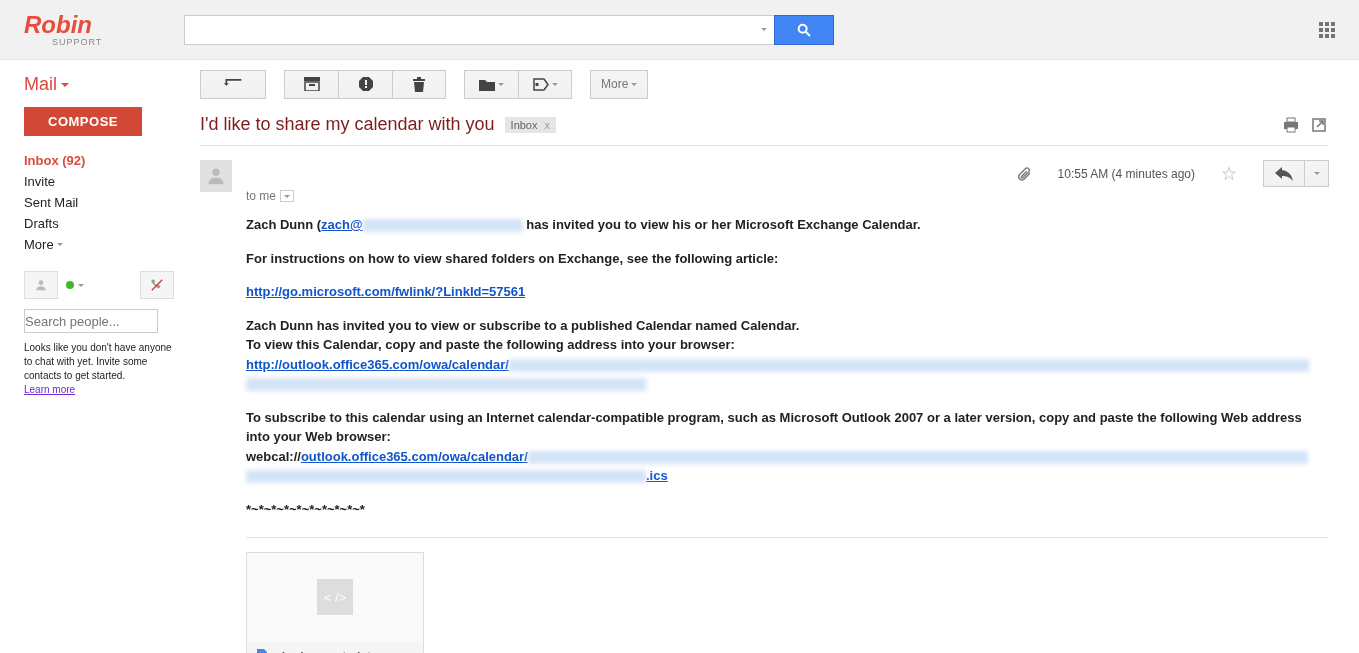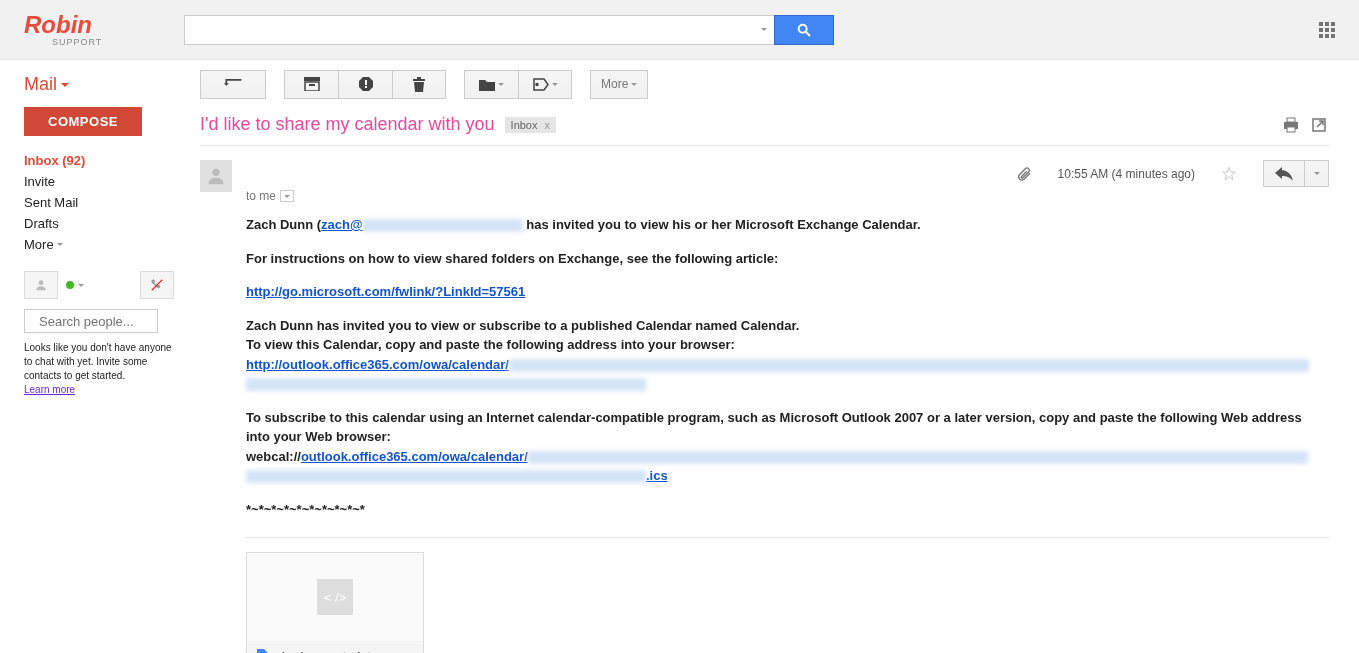--- a/index.html
+++ b/index.html
@@ -17,31 +17,31 @@
 .main { display: flex; }
 .sidebar { width: 184px; padding: 14px 10px 0 24px; }
 .mail-dd { color: #dd4b39; font-size: 18px; font-weight: normal; cursor: pointer; margin-bottom: 12px; display: flex; align-items: center; }
 .compose-btn { background: #d14836; color: #fff; font-weight: bold; font-size: 13px; border: 1px solid transparent; width: 118px; height: 29px; cursor: pointer; letter-spacing: 0.5px; margin-bottom: 14px; }
 .nav-item { padding: 3px 0; font-size: 13px; color: #222; cursor: pointer; display: block; }
 .nav-item.active { color: #dd4b39; font-weight: bold; }
 .nav-more { display: flex; align-items: center; }
 .chat-row { display: flex; align-items: center; margin-top: 16px; gap: 4px; }
 .chat-btn { width: 34px; height: 28px; border: 1px solid #ddd; background: #f5f5f5; display: flex; align-items: center; justify-content: center; cursor: pointer; }
 .status-dot { width: 8px; height: 8px; background: #42b72a; border-radius: 50%; margin-left: 4px; }
-.search-people { width: 134px; height: 24px; border: 1px solid #ccc; padding: 0 14px; font-size: 13px; margin-top: 10px; color: #999; }
+.search-people { width: 134px; height: 24px; border: 1px solid #ccc; padding: 0 0; font-size: 13px; margin-top: 10px; color: #999; }
 .chat-empty { font-size: 10px; color: #222; margin-top: 8px; line-height: 1.4; }
 .chat-empty a { color: #6d28d9; text-decoration: underline; cursor: pointer; }
 .content { flex: 1; margin-left: 16px; padding-right: 30px; }
 .toolbar { display: flex; align-items: center; height: 48px; gap: 0; }
 .tb-btn { height: 29px; min-width: 54px; border: 1px solid #ccc; background: linear-gradient(#f5f5f5,#f1f1f1); display: flex; align-items: center; justify-content: center; cursor: pointer; font-size: 11px; color: #444; }
 .tb-group { display: flex; margin-right: 18px; }
 .tb-group .tb-btn:not(:last-child) { border-right: none; }
 .tb-more { font-size: 12px; color: #777; padding: 0 10px; display: flex; align-items: center; gap: 3px; }
 .subject-row { display: flex; align-items: center; padding: 6px 0 10px 0; border-bottom: 1px solid #e5e5e5; }
-.subject { font-size: 18px; color: #ec4899; margin-right: 10px; }
+.subject { font-size: 18px; color: #7f1d1d; margin-right: 10px; }
 .label-chip { background: #e5e5e5; color: #666; font-size: 11px; padding: 2px 3px 2px 6px; display: flex; align-items: center; gap: 4px; }
 .label-x { cursor: pointer; padding: 0 3px; color: #999; }
 .subj-actions { margin-left: auto; display: flex; gap: 8px; }
 .icon-btn { cursor: pointer; width: 20px; height: 20px; display: flex; align-items: center; justify-content: center; }
 .msg { display: flex; padding: 14px 0 0 0; }
 .avatar { width: 32px; height: 32px; background: #e0e0e0; display: flex; align-items: center; justify-content: center; margin-right: 14px; flex-shrink: 0; }
 .msg-body { flex: 1; }
 .msg-head { display: flex; align-items: flex-start; }
 .sender { font-size: 13px; }
 .sender-name { font-weight: bold; }

